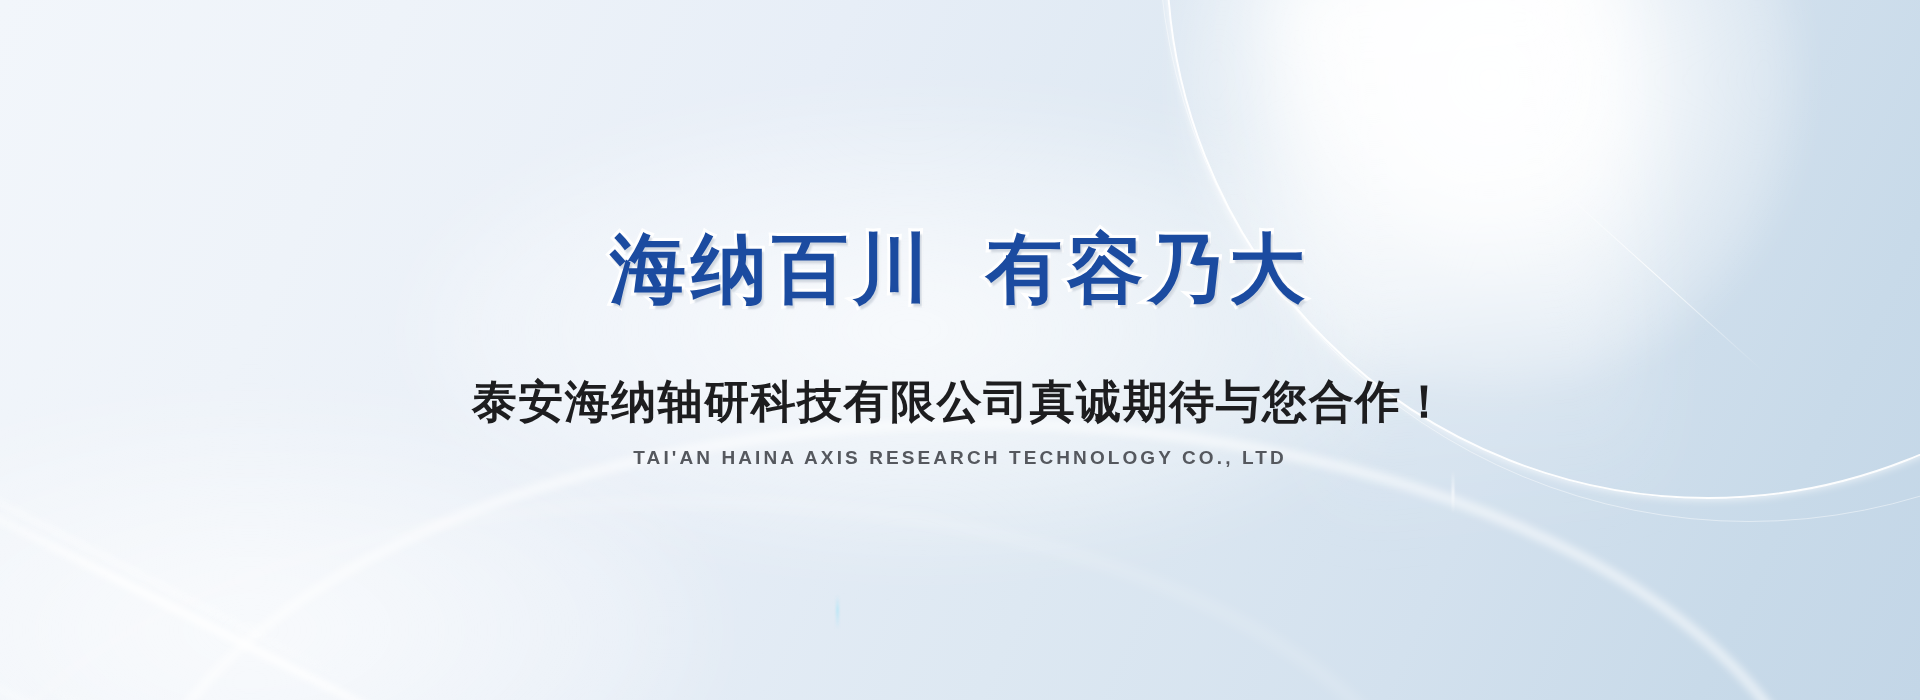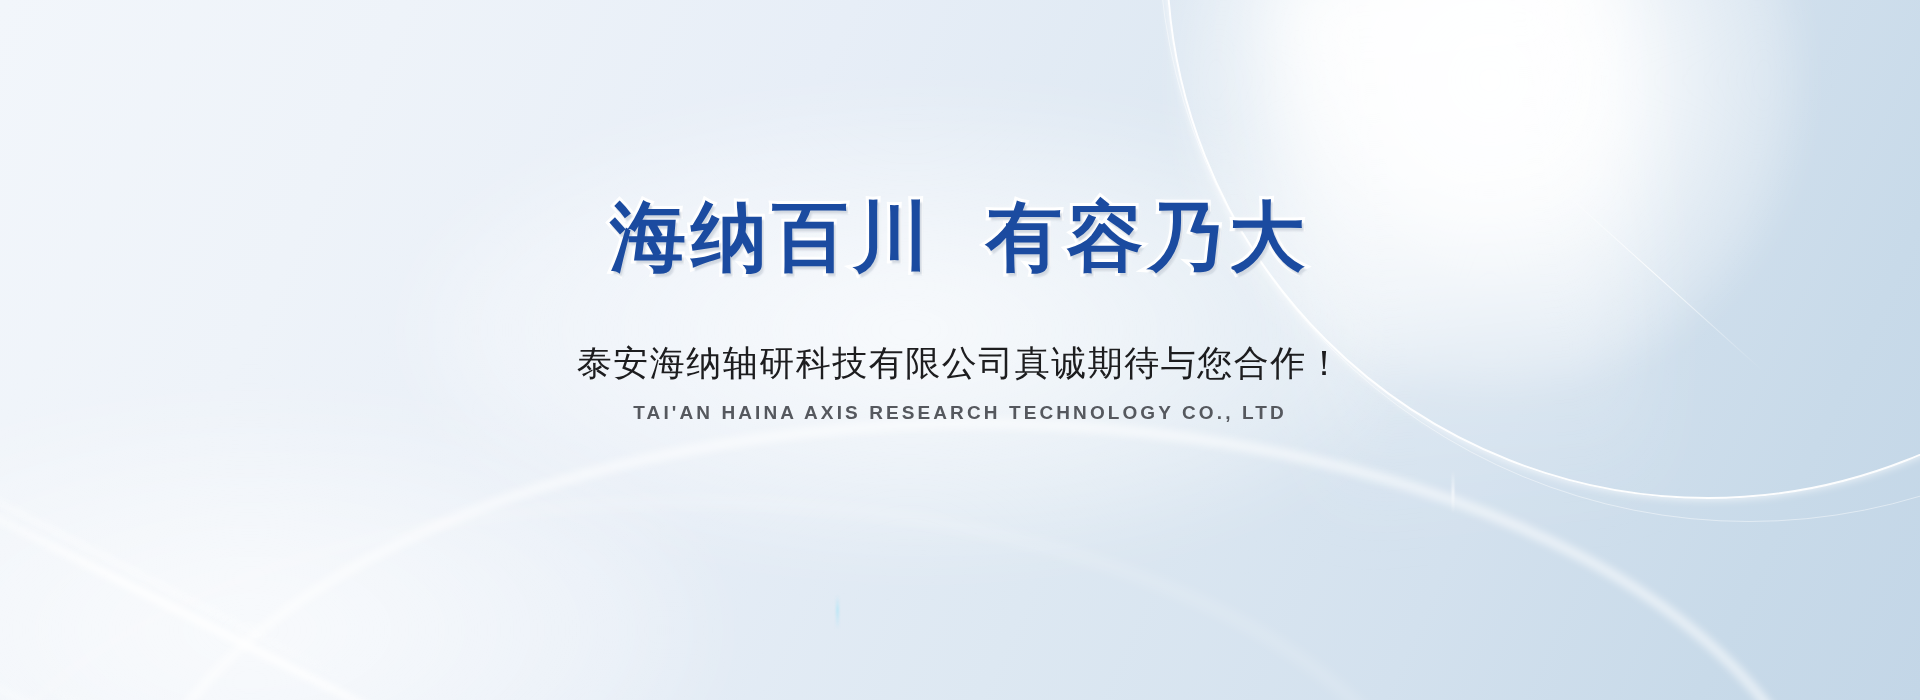--- a/index.html
+++ b/index.html
@@ -227,42 +227,43 @@
   }
 
   
 
   .content {
     position: absolute;
     inset: 0;
     display: flex;
     flex-direction: column;
     align-items: center;
+    margin-top: 32px;
   }
 
   .headline {
     margin-top: 196px;
     font-size: 76px;
     font-weight: 700;
     letter-spacing: 5px;
     line-height: 1.08;
     color: #1b4ba0;
     white-space: pre;
     
     -webkit-text-stroke: 6px #ffffff;
     paint-order: stroke fill;
     text-shadow:
       2px 3px 2px rgba(120,140,165,0.35),
       0 0 10px rgba(255,255,255,0.55);
   }
 
   .sub-cn {
     margin-top: 62px;
-    font-size: 35px;
-    font-weight: 400;
+    font-size: 45px;
+    font-weight: 700;
     letter-spacing: 1.5px;
     color: #1d1d1f;
     white-space: pre;
   }
 
   .sub-en {
     margin-top: 15px;
     font-size: 19px;
     font-weight: 700;
     letter-spacing: 3.1px;

